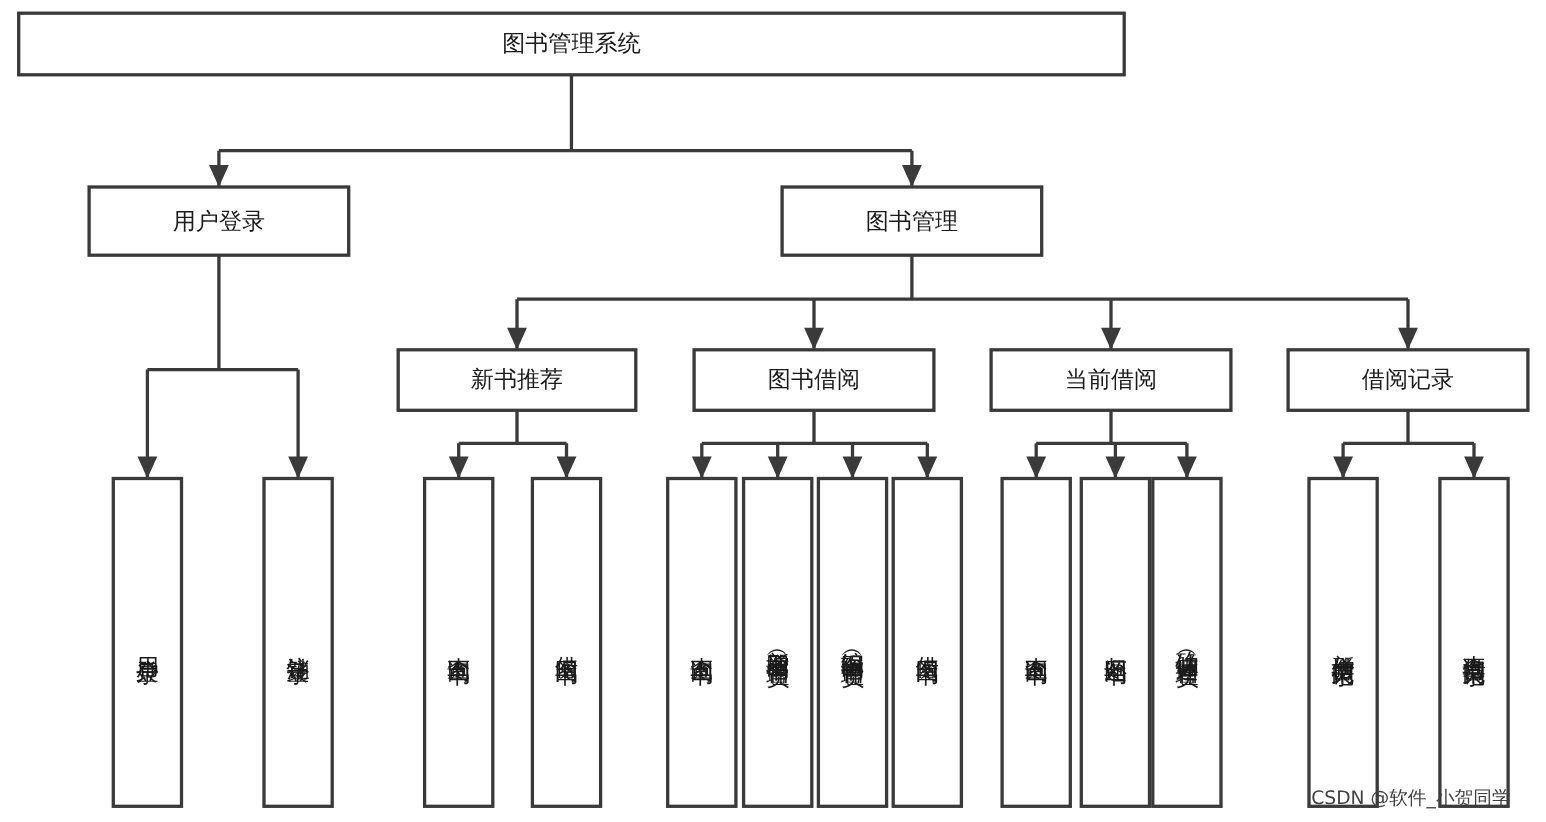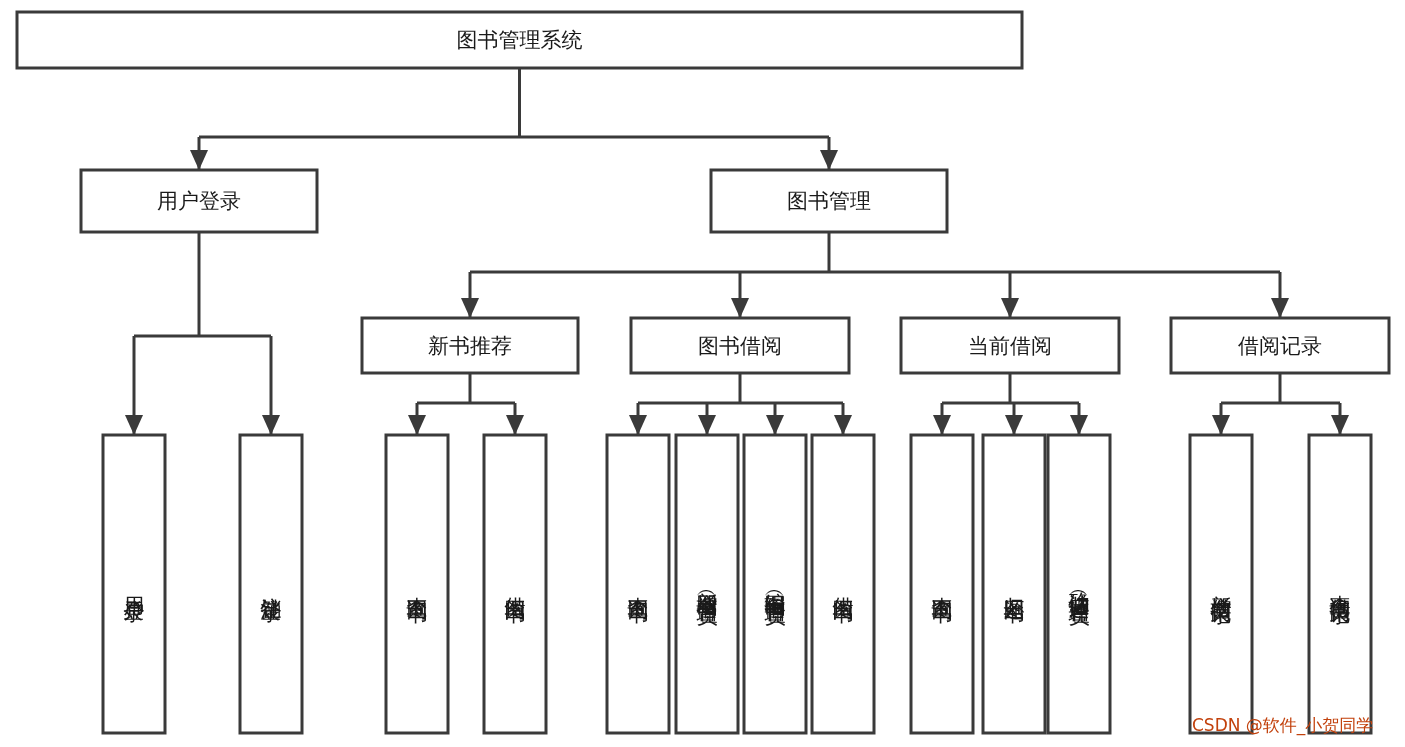--- a/index.html
+++ b/index.html
@@ -62,21 +62,21 @@
     letter-spacing: 2px;
     white-space: nowrap;
     text-align: center;
     pointer-events: none;
     user-select: none;
   }
   .watermark {
     position: absolute;
     font-family: "DejaVu Sans", "Liberation Sans", sans-serif;
     font-size: 17px;
-    color: #c2410c;
+    color: #404040;
     white-space: nowrap;
     user-select: none;
   }
 </style>
 </head>
 <body>
 
 <div id="diagram-root">
 
   <svg id="flow-svg" viewBox="0 0 1405 747">

